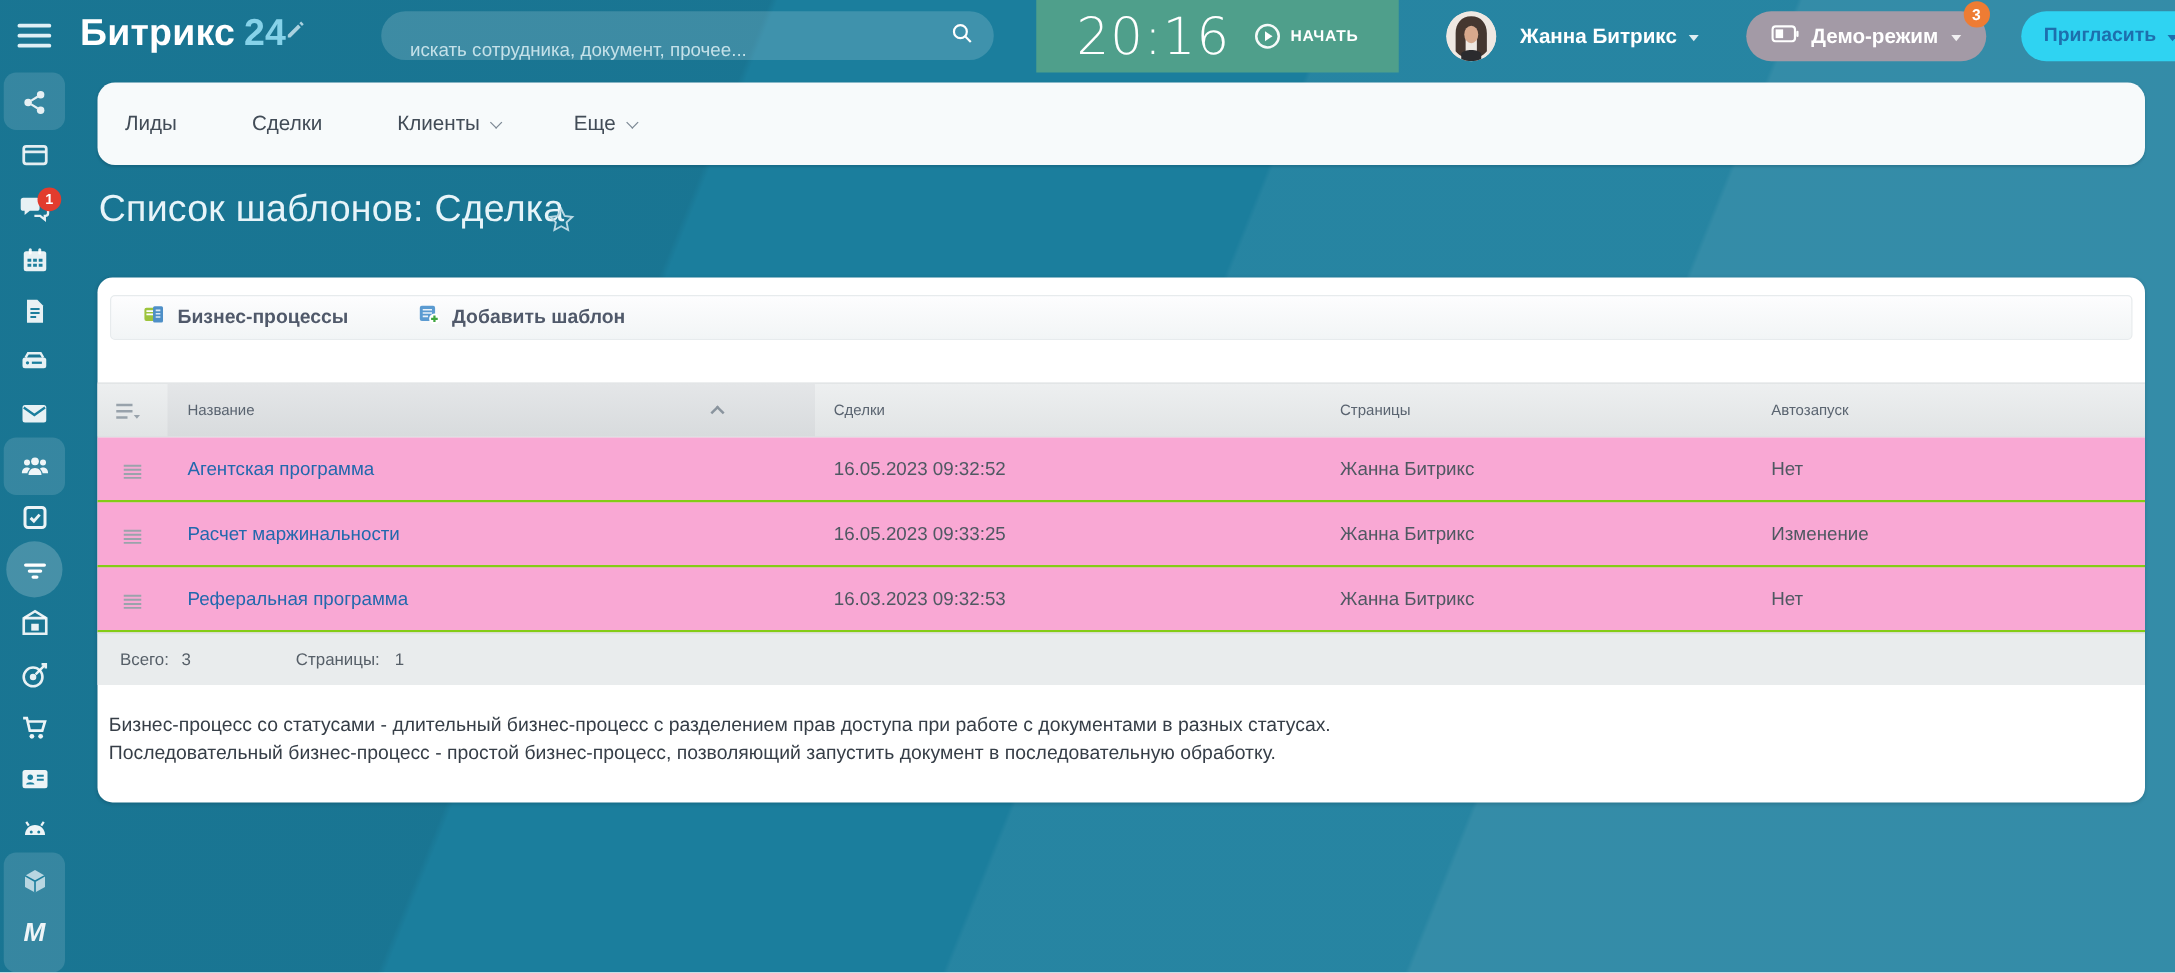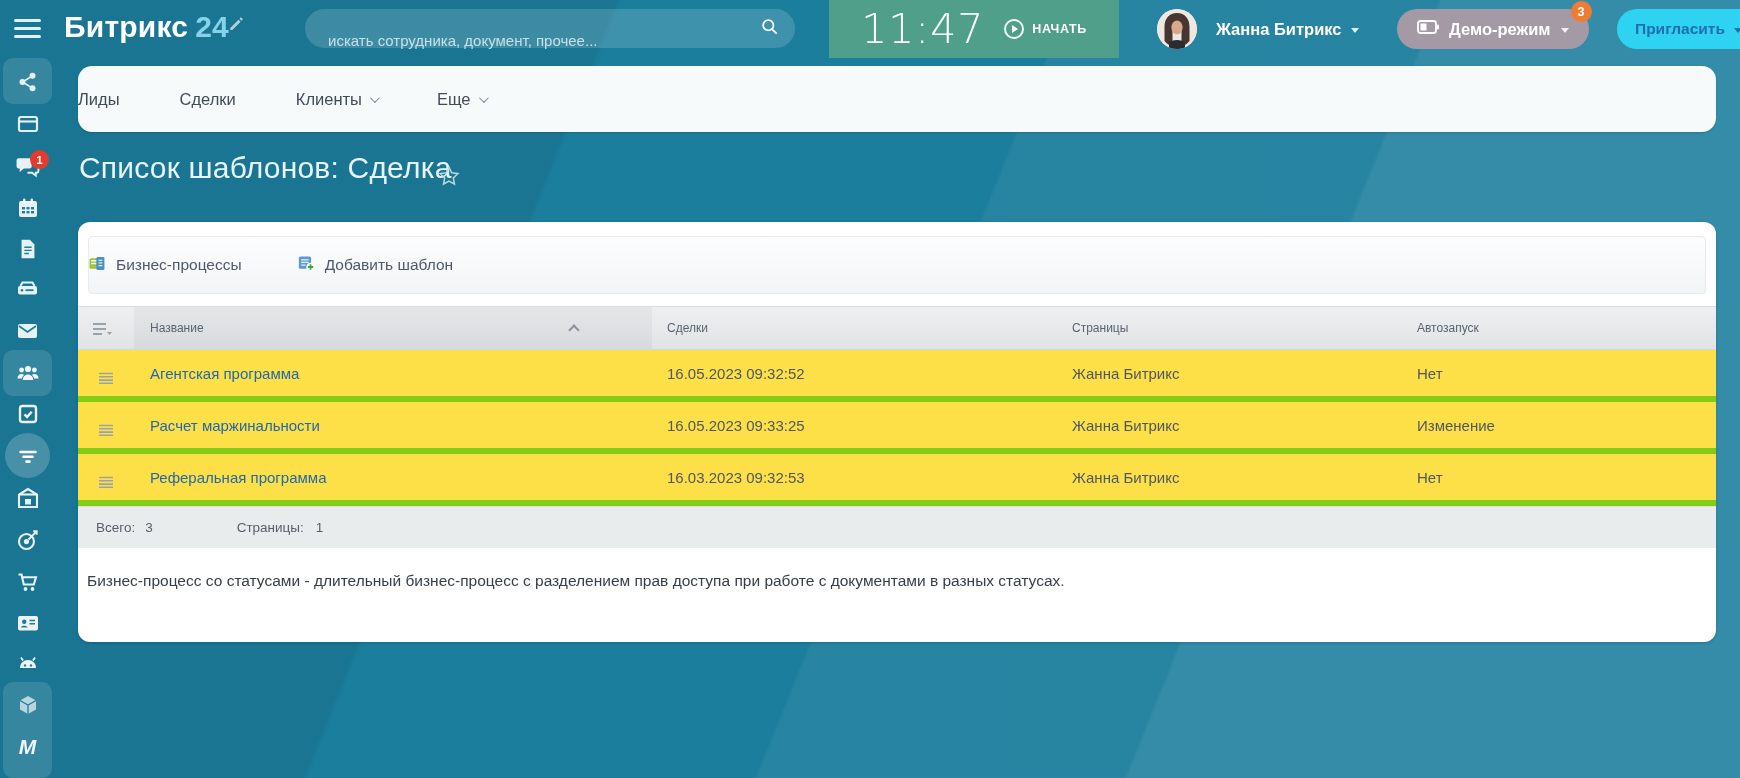--- a/index.html
+++ b/index.html
@@ -42,40 +42,40 @@
 
   
   .sidebar{left:0;top:58px;width:55px;height:720px;}
   .seg{position:absolute;left:3px;width:49px;background:rgba(255,255,255,0.13);border-radius:10px;}
   .s-icon{position:absolute;left:50%;transform:translateX(-50%);width:26px;height:26px;display:flex;align-items:center;justify-content:center;cursor:pointer;}
   .sel-circle{position:absolute;left:5px;width:45px;height:45px;border-radius:50%;background:rgba(255,255,255,0.20);}
   .chat-badge{position:absolute;left:30px;width:19px;height:19px;border-radius:50%;background:#e23c2e;color:#fff;font-size:11.5px;font-weight:bold;display:flex;align-items:center;justify-content:center;z-index:3;}
   .m-glyph{font-size:21px;font-weight:bold;font-style:italic;color:rgba(255,255,255,.92);font-family:"Liberation Sans",sans-serif;}
 
   
-  .nav{left:78px;top:66px;width:1638px;height:66px;background:#f7fafb;border-radius:14px;display:flex;align-items:center;gap:60px;box-shadow:0 1px 2px rgba(0,30,45,.18);}
+  .nav{left:78px;top:66px;width:1638px;height:66px;background:#f7fafb;border-radius:14px;display:flex;align-items:center;padding-left:22px;gap:60px;box-shadow:0 1px 2px rgba(0,30,45,.18);}
   .tab{display:flex;align-items:center;gap:8px;font-size:16.5px;color:#424c57;cursor:pointer;}
   .chev-down{display:inline-block;width:7px;height:7px;border-right:1.8px solid #7b8793;border-bottom:1.8px solid #7b8793;transform:rotate(45deg) translateY(-2px);}
 
   
   .page-title{left:79px;top:151px;font-size:30px;font-weight:300;color:#e7f4f9;letter-spacing:.2px;font-family:"Liberation Sans",sans-serif;}
   .star{left:437px;top:164px;cursor:pointer;}
 
   
   .card{left:78px;top:222px;width:1638px;height:420px;background:#fff;border-radius:12px;box-shadow:0 1px 3px rgba(0,25,40,.2);}
-  .toolbar{position:absolute;left:10px;right:10px;top:14px;height:58px;background:linear-gradient(#fdfdfe,#f2f5f6);border:1px solid #e7ebed;border-radius:4px;display:flex;align-items:center;gap:56px;}
+  .toolbar{position:absolute;left:10px;right:10px;top:14px;height:36px;background:linear-gradient(#fdfdfe,#f2f5f6);border:1px solid #e7ebed;border-radius:4px;display:flex;align-items:center;padding-left:26px;gap:56px;font-weight:bold;}
   .tb-btn{display:flex;align-items:center;gap:10px;cursor:pointer;font-size:15.5px;color:#50596a;}
 
   .grid-head{position:absolute;left:0;top:84px;width:1638px;height:44px;background:linear-gradient(#edeff0,#e1e4e5);border-top:1px solid #dadedf;border-bottom:1px solid #d5d9db;}
   .col-name-bg{position:absolute;left:56px;top:0;width:518px;height:100%;background:linear-gradient(#e4e6e8,#d8dbdd);}
   .hcell{position:absolute;top:0;height:100%;display:flex;align-items:center;font-size:12px;color:#5a6470;cursor:pointer;}
   .sort-up{position:absolute;left:492px;top:19px;width:8px;height:8px;border-left:2px solid #8a949e;border-top:2px solid #8a949e;transform:rotate(45deg);cursor:pointer;}
   .settings-icon{position:absolute;left:14px;top:14px;cursor:pointer;}
 
-  .row{position:absolute;left:0;width:1638px;height:52px;border-bottom:6px solid #84cc16;background:#fde047;}
+  .row{position:absolute;left:0;width:1638px;height:52px;border-bottom:2px solid #84cc16;background:#f9a8d4;}
   .cell{position:absolute;top:0;height:100%;display:flex;align-items:center;font-size:15px;color:#4f5862;}
   .row-link{color:#2268ad;cursor:pointer;}
   .drag{position:absolute;left:20px;top:20px;cursor:grab;}
 
   .grid-foot{position:absolute;left:0;top:284px;width:1638px;height:42px;background:#e9eced;border-top:1px solid #dbdfe1;display:flex;align-items:center;gap:10px;padding-left:18px;font-size:13.5px;color:#565f68;}
   .foot-pages{margin-left:74px;display:flex;gap:12px;}
 
   .desc{position:absolute;left:9px;top:348px;font-size:15.5px;color:#363e47;line-height:22px;white-space:nowrap;}
 </style>
 </head>
@@ -102,21 +102,21 @@
     <input type="text" placeholder="искать сотрудника, документ, прочее..." style="">
     <span>
       <svg width="19" height="19" viewBox="0 0 24 24">
           <circle cx="10.5" cy="10.5" r="6.5" fill="none" stroke="#fff" stroke-width="2.2"></circle>
           <path d="M15.5 15.5L21 21" stroke="#fff" stroke-width="2.2"></path>
         </svg>
     </span>
   </div>
 
   <div class="abs clock-panel">
-    <span class="time">11:47</span>
+    <span class="time">20:16</span>
     <span class="start">
       <span class="play-circle">
           <span class="play-tri"></span>
         </span>
       <span class="start-label">НАЧАТЬ</span>
     </span>
   </div>
 
   <div class="abs avatar">
     <svg width="40" height="40" viewBox="0 0 40 40">
@@ -394,16 +394,17 @@
       <span>Всего:</span>
       <span>3</span>
       <span class="foot-pages">
         <span>Страницы:</span>
         <span>1</span>
       </span>
     </div>
 
     <div class="desc">
       <div>Бизнес-процесс со статусами - длительный бизнес-процесс с разделением прав доступа при работе с документами в разных статусах.</div>
+      <div>Последовательный бизнес-процесс - простой бизнес-процесс, позволяющий запустить документ в последовательную обработку.</div>
     </div>
   </div>
 
 </div>
 
 </body></html>

